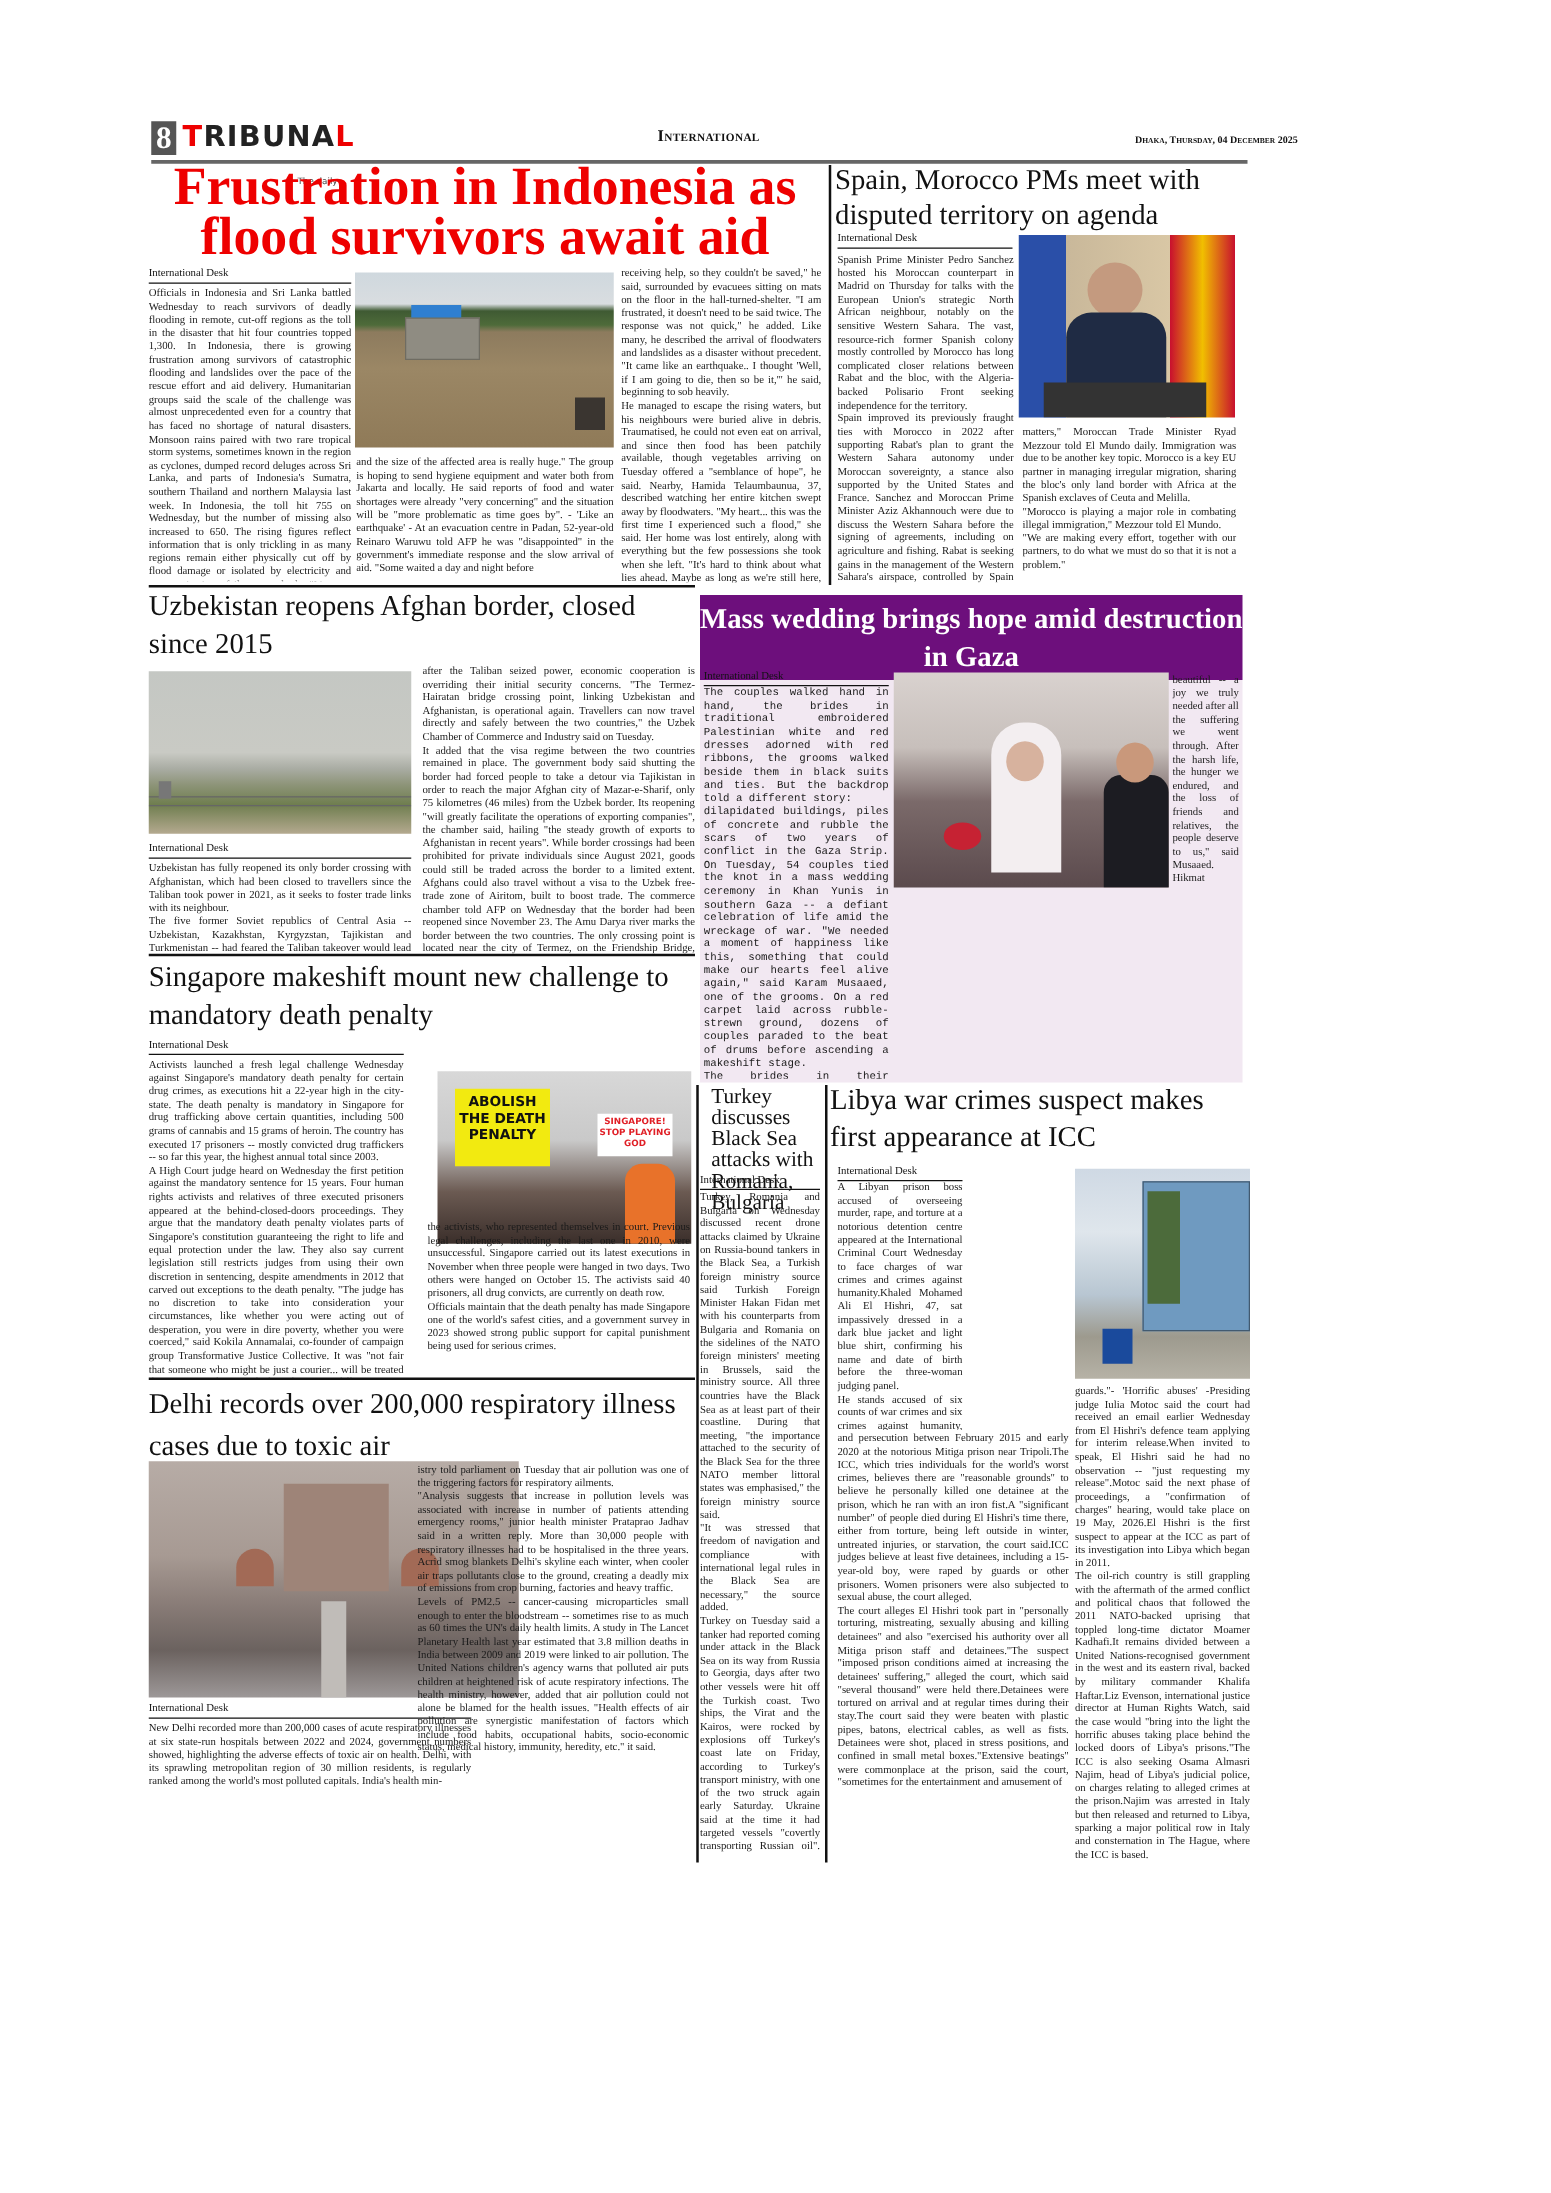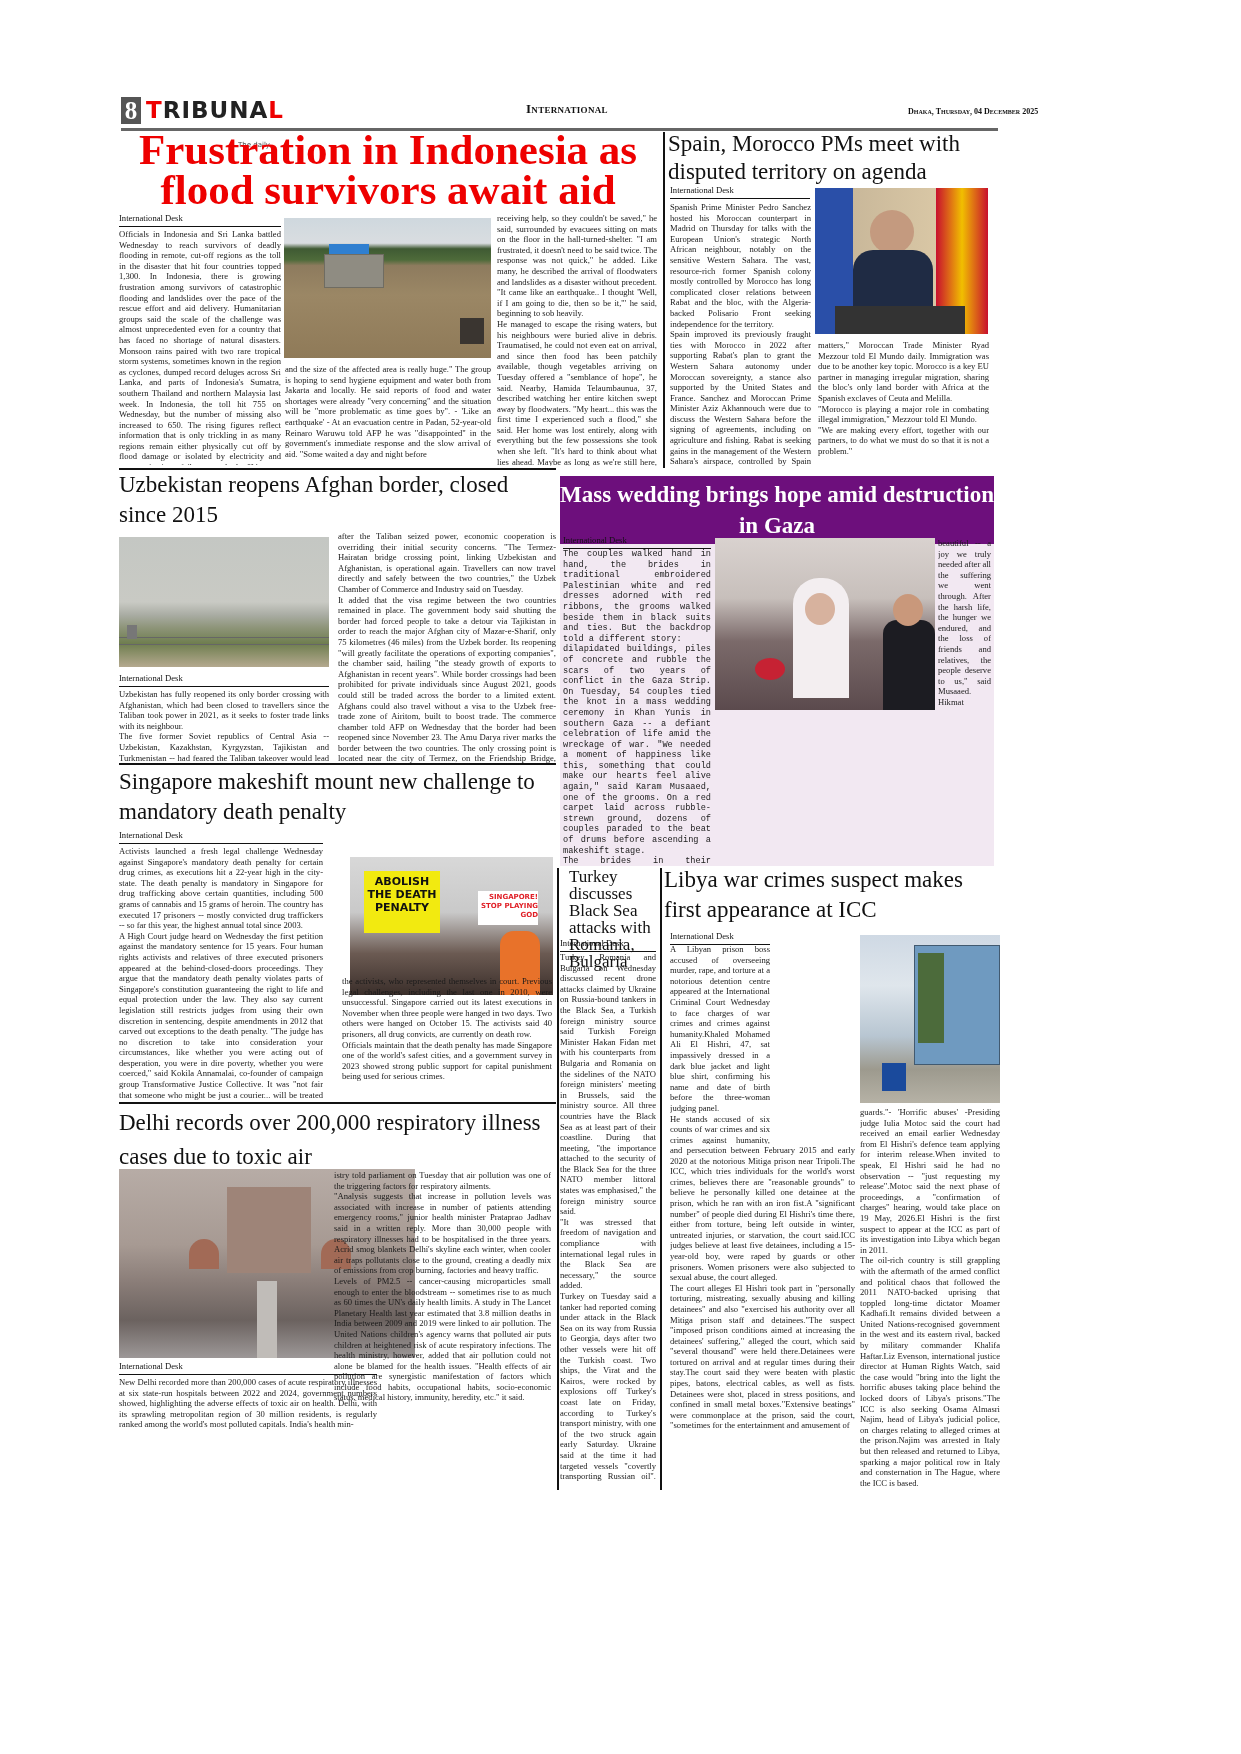--- a/index.html
+++ b/index.html
@@ -113,21 +113,21 @@
 
 <article>
   <h2 class="abs hd-serif" style="left:119px;top:767px;width:437px;font-size:23px;line-height:30px;">Singapore makeshift mount new challenge to mandatory death penalty</h2>
   <div class="abs" style="left:119px;top:830px;width:204px;">
     <div class="desk">International Desk</div>
   </div>
   <div class="abs txt" style="left:119px;top:846px;width:204px;height:256px;overflow:hidden;white-space:pre-line;">Activists launched a fresh legal challenge Wednesday against Singapore's mandatory death penalty for certain drug crimes, as executions hit a 22-year high in the city-state. The death penalty is mandatory in Singapore for drug trafficking above certain quantities, including 500 grams of cannabis and 15 grams of heroin. The country has executed 17 prisoners -- mostly convicted drug traffickers -- so far this year, the highest annual total since 2003.
 A High Court judge heard on Wednesday the first petition against the mandatory sentence for 15 years. Four human rights activists and relatives of three executed prisoners appeared at the behind-closed-doors proceedings. They argue that the mandatory death penalty violates parts of Singapore's constitution guaranteeing the right to life and equal protection under the law. They also say current legislation still restricts judges from using their own discretion in sentencing, despite amendments in 2012 that carved out exceptions to the death penalty. "The judge has no discretion to take into consideration your circumstances, like whether you were acting out of desperation, you were in dire poverty, whether you were coerced," said Kokila Annamalai, co-founder of campaign group Transformative Justice Collective. It was "not fair that someone who might be just a courier... will be treated the same as the actual drug kingpin", fellow activist Kirsten Han told AFP. No timetable has been given for the judge's ruling, said</div>
   <div class="photo" style="left:350px;top:833px;width:203px;height:138px;background:linear-gradient(180deg,#d8d8d8 0%,#c9c9c9 40%,#6b5a52 70%,#3a2e2a 100%);margin-top:24px;">
     <div style="position:absolute;left:14px;top:14px;width:76px;height:62px;background:#f2ea10;color:#111;font:bold 11px/13px 'DejaVu Sans',sans-serif;text-align:center;padding-top:4px;">ABOLISH THE DEATH PENALTY</div>
-    <div style="position:absolute;left:128px;top:34px;width:60px;height:34px;background:#fff;color:#e01f26;font:bold 7px/9px 'DejaVu Sans',sans-serif;text-align:right;padding-top:2px;">SINGAPORE! STOP PLAYING GOD</div>
+    <div style="position:absolute;left:128px;top:34px;width:60px;height:34px;background:#fff;color:#e01f26;font:bold 7px/9px 'DejaVu Sans',sans-serif;text-align:center;padding-top:2px;">SINGAPORE! STOP PLAYING GOD</div>
     <div style="position:absolute;left:150px;top:74px;width:40px;height:64px;background:#e8722a;border-radius:14px 14px 0 0;"></div>
   </div>
   <div class="abs txt" style="left:342px;top:976px;width:210px;height:122px;overflow:hidden;white-space:pre-line;">the activists, who represented themselves in court. Previous legal challenges, including the last one in 2010, were unsuccessful. Singapore carried out its latest executions in November when three people were hanged in two days. Two others were hanged on October 15. The activists said 40 prisoners, all drug convicts, are currently on death row.
 Officials maintain that the death penalty has made Singapore one of the world's safest cities, and a government survey in 2023 showed strong public support for capital punishment being used for serious crimes.</div>
 </article>
 
 <div class="vrule" style="left:557px;top:868px;height:622px;"></div>
 
 <article>
   <h3 class="abs hd-serif" style="left:569px;top:868px;width:98px;font-size:17px;line-height:17px;">Turkey discusses Black Sea attacks with Romania, Bulgaria</h3>

